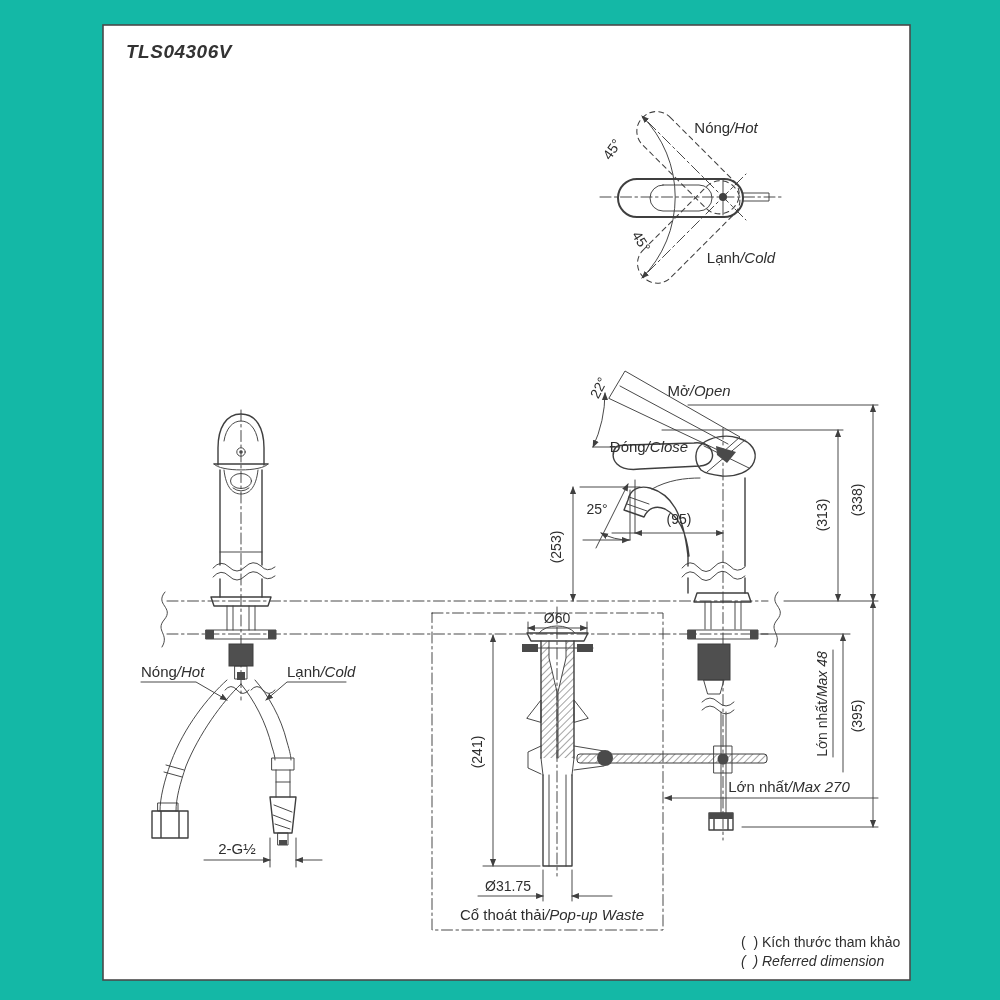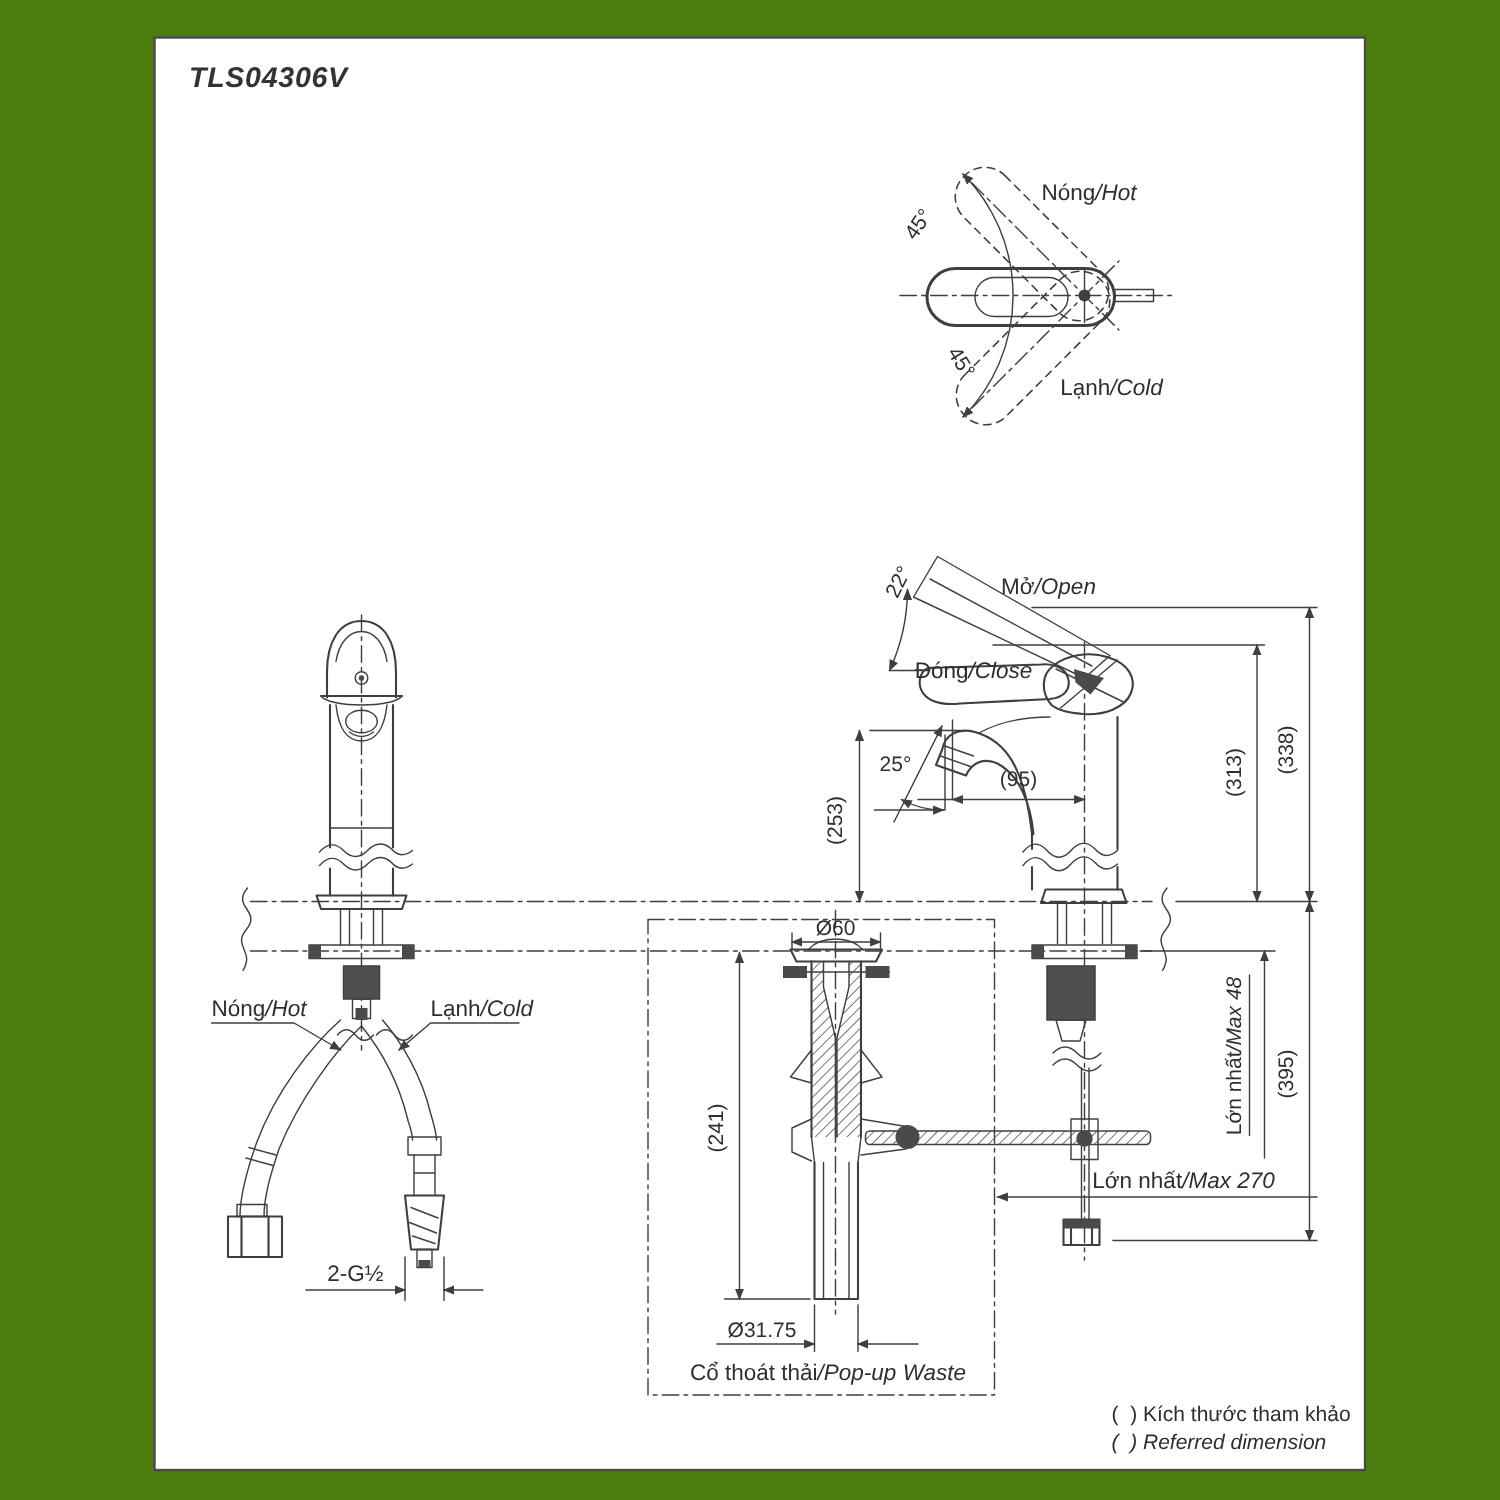--- a/index.html
+++ b/index.html
@@ -1,16 +1,16 @@
 <!DOCTYPE html>
 <html><head>
 <meta charset="utf-8">
 <style>
   html,body{margin:0;padding:0;background:#ffffff;}
-  .stage{width:1000px;height:1000px;position:relative;background:#4d7c0f;
+  .stage{width:1000px;height:1000px;position:relative;background:#14b8a6;
          font-family:"Liberation Sans", sans-serif;}
   svg{position:absolute;left:0;top:0;}
   .ln{fill:none;stroke:#3f3f3f;stroke-width:1.4;stroke-linecap:round;stroke-linejoin:round;}
   .thin{stroke-width:0.95;}
   .thick{stroke-width:2;}
   .dash{stroke-dasharray:11 3.5 2.5 3.5;}
   .dash2{stroke-dasharray:5 4;stroke-width:1.05;}
   .dim{stroke-width:0.95;}
   text{fill:#2e2e2e;font-family:"Liberation Sans", sans-serif;}
   .lbl{font-size:15px;}

